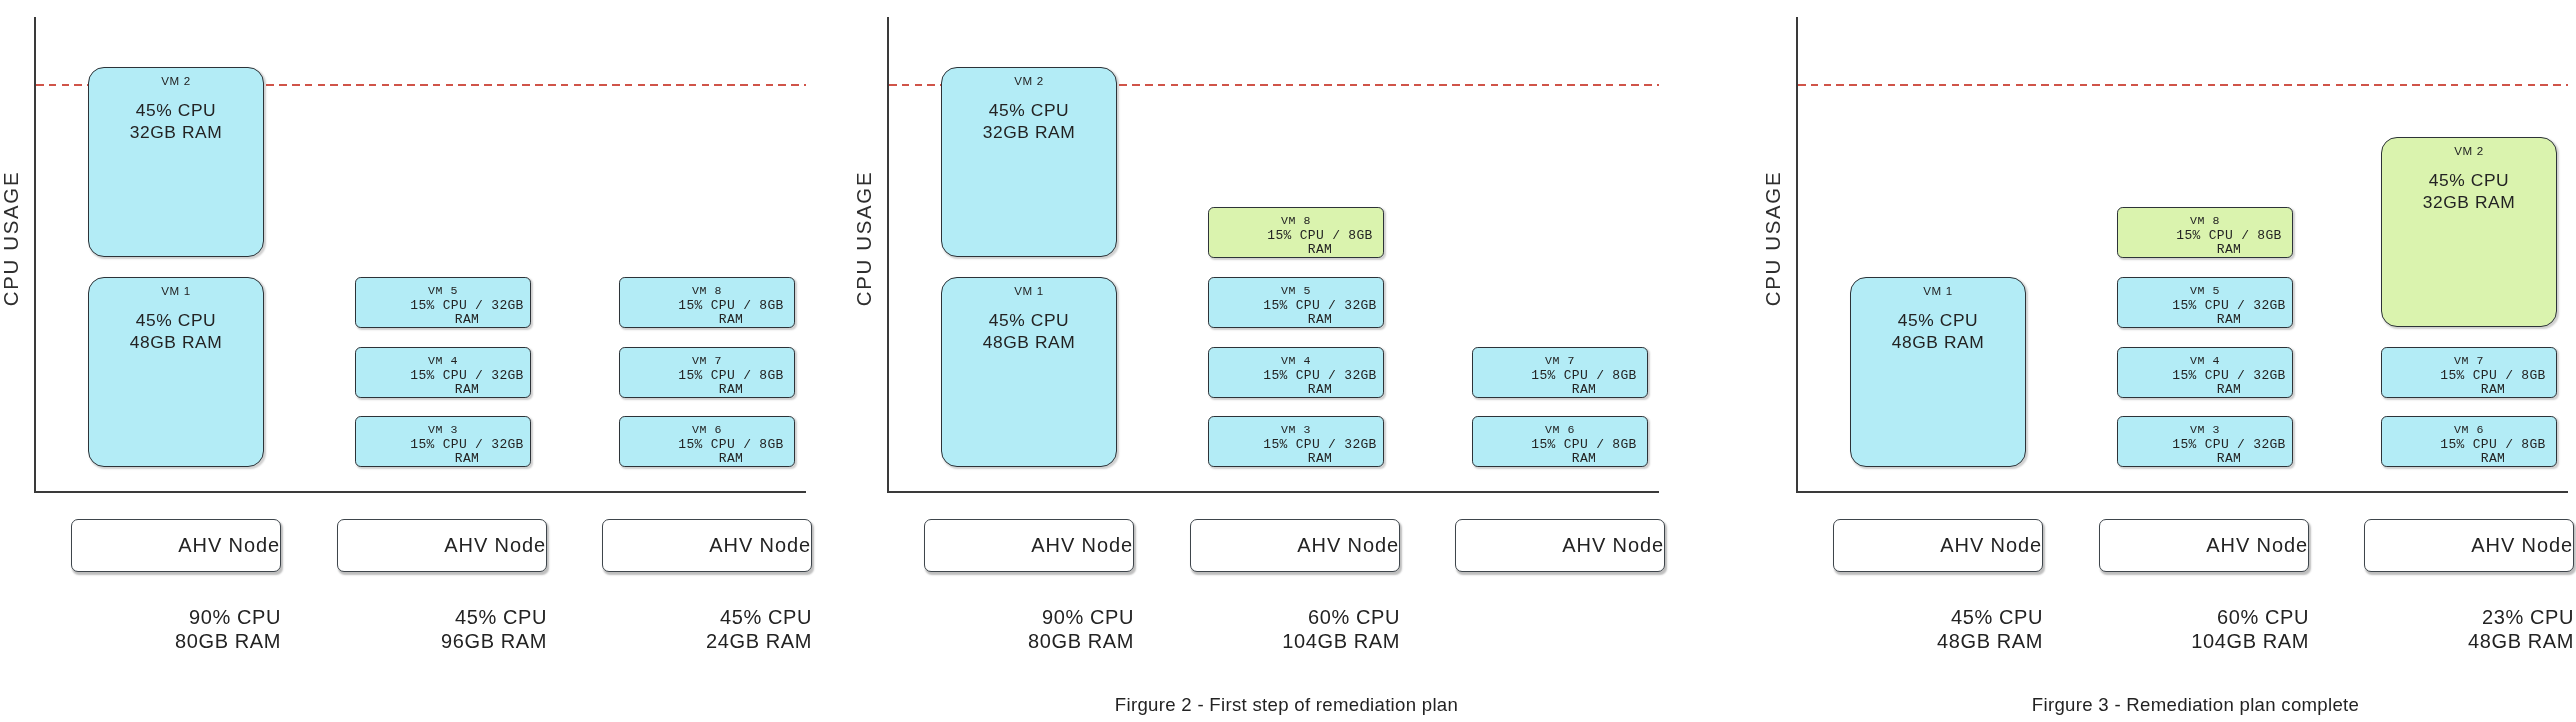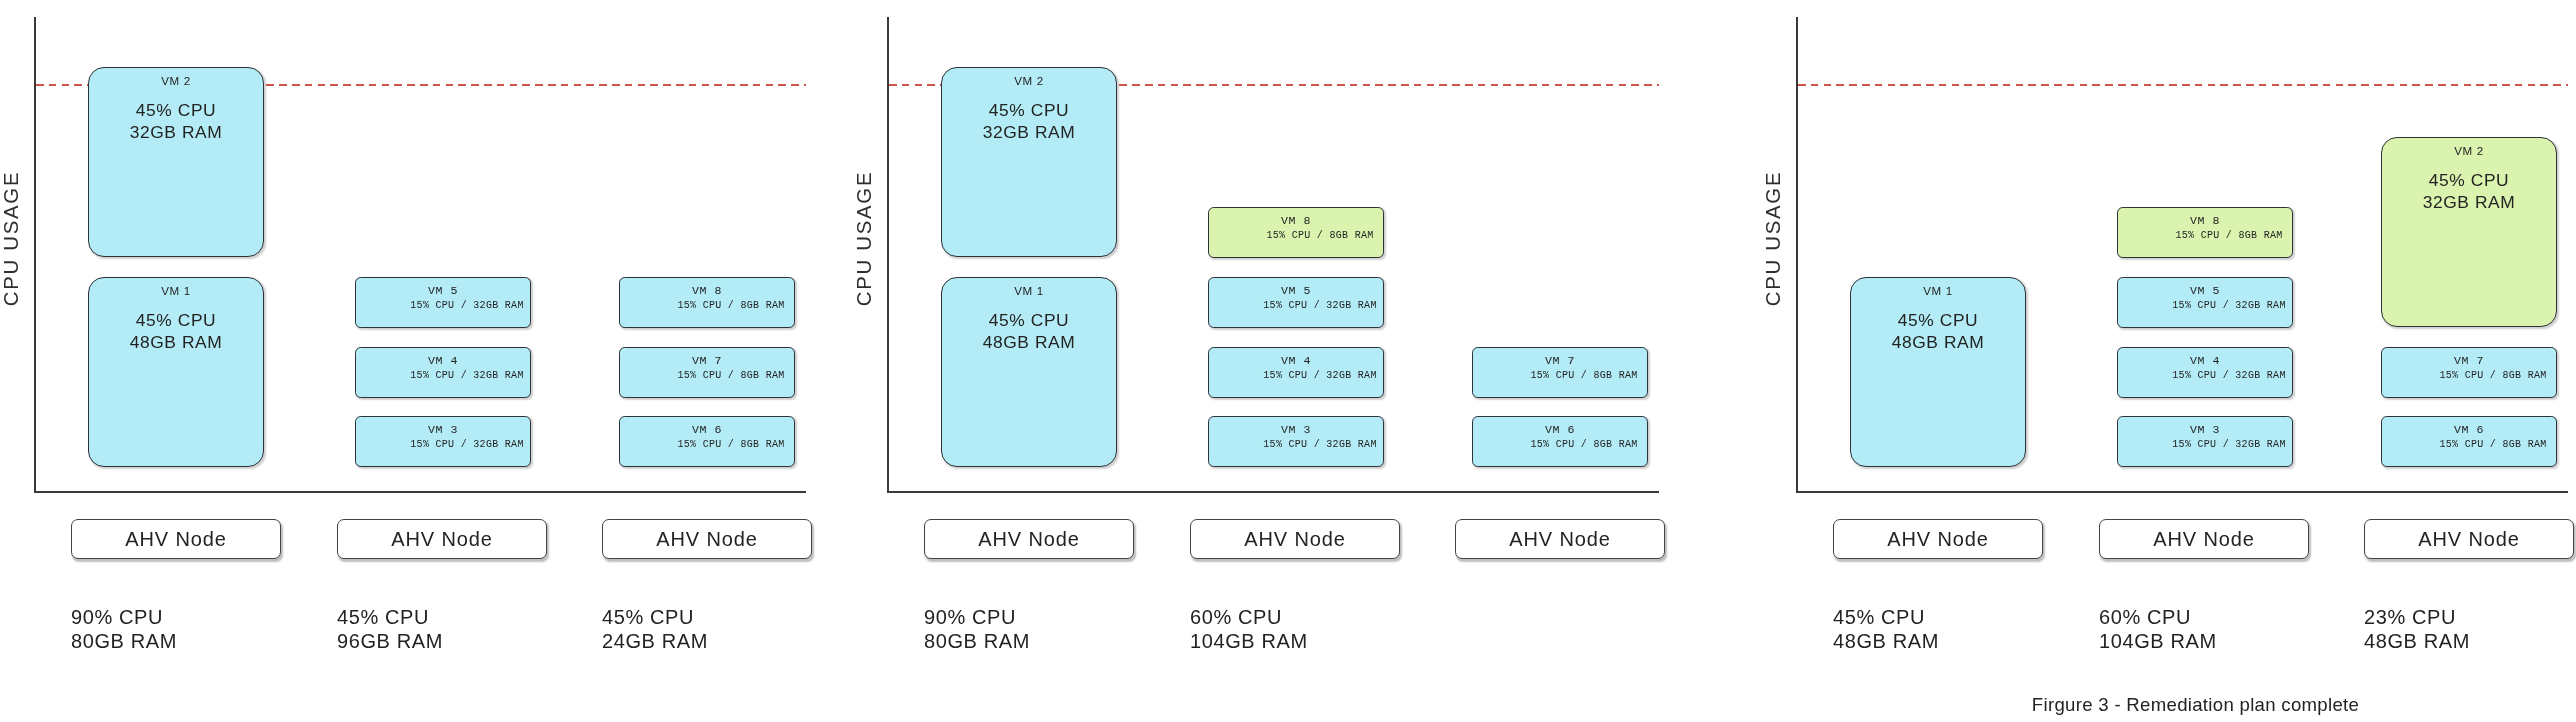--- a/index.html
+++ b/index.html
@@ -16,30 +16,30 @@
     transform:rotate(-90deg);font-size:20.4px;letter-spacing:1.7px;color:#2e2e2e;white-space:nowrap;
   }
   .vm{
     position:absolute;box-sizing:border-box;border:1.2px solid #2d3338;z-index:2;
     text-align:center;box-shadow:1.2px 1.7px 1.7px rgba(40,40,40,0.22);
   }
   .vm.large{border-radius:16px;}
   .vm.small{border-radius:5.8px;font-family:Liberation Mono, monospace;}
   .vm-name{padding-top:5.2px;line-height:15.7px;font-size:11.6px;letter-spacing:0.6px;}
   .vm.large .vm-spec{margin-top:11.6px;line-height:21.5px;font-size:17.4px;letter-spacing:0.6px;}
-  .vm.small .vm-spec{margin-top:0;line-height:14px;font-size:10px;letter-spacing:0.3px;margin-left:48px;}
+  .vm.small .vm-spec{margin-top:0;line-height:14px;font-size:13px;letter-spacing:0.3px;margin-left:48px;}
   .ahv{
-    position:absolute;box-sizing:border-box;width:210px;height:40px;top:519px;
+    position:absolute;box-sizing:border-box;width:210px;height:53px;top:519px;
     background:#ffffff;border:1.7px solid #3e454b;border-radius:7px;
     box-shadow:1.7px 2.9px 1.7px rgba(40,40,40,0.30);
-    display:flex;align-items:center;justify-content:center;
+    display:flex;align-items:center;justify-content:flex-end;
     font-size:20px;letter-spacing:0.9px;z-index:2;
   }
   .stats{
-    position:absolute;width:210px;top:605px;text-align:left;
+    position:absolute;width:210px;top:605px;text-align:right;
     font-size:20px;line-height:24px;letter-spacing:0.6px;
   }
   .caption{
     position:absolute;left:47px;width:773px;top:694px;text-align:center;
     font-size:18.6px;letter-spacing:0.3px;
   }
 </style>
 </head>
 <body>
 
@@ -186,20 +186,21 @@
       </div>
       <div class="vm small" style="left: 619px; top: 347px; width: 176px; height: 51px; position: absolute; background: rgb(179, 236, 246);">
         <div class="vm-name">VM 7</div>
         <div class="vm-spec">
           <div>15% CPU / 8GB RAM</div>
         </div>
       </div>
       <div class="ahv" style="left: 602px;">
         <div>AHV Node</div>
       </div>
+      <div class="caption">Firgure 2 - First step of remediation plan</div>
     </div>
     <div class="panel" style="left: 1762px;">
       <div class="axis-y" style="left: 34px; top: 17.4px; width: 1.7px; height: 476px; position: absolute;"></div>
       <div class="axis-x" style="left: 34px; top: 491px; width: 772px; height: 1.7px; position: absolute;"></div>
       <div class="threshold" style="left: 36px; top: 84px; width: 770px; height: 1.7px; position: absolute; background: repeating-linear-gradient(90deg, rgb(208, 84, 73) 0px, rgb(208, 84, 73) 7.6px, transparent 7.6px, transparent 12.8px);"></div>
       <div class="axis-label" style="left: -93px; top: 228px; width: 209px; height: 21px; position: absolute;">CPU USAGE</div>
       <div class="vm large" style="left: 88px; top: 277px; width: 176px; height: 190px; position: absolute; background: rgb(179, 236, 246);">
         <div class="vm-name">VM 1</div>
         <div class="vm-spec">
           <div>45% CPU</div>

